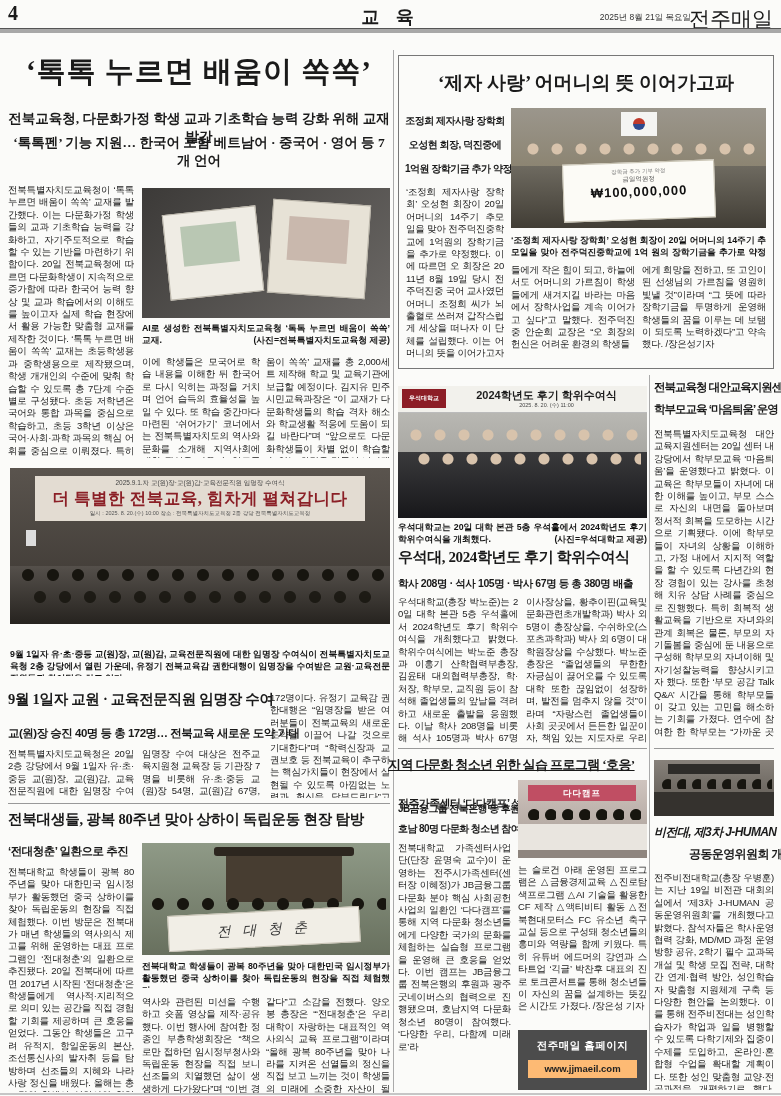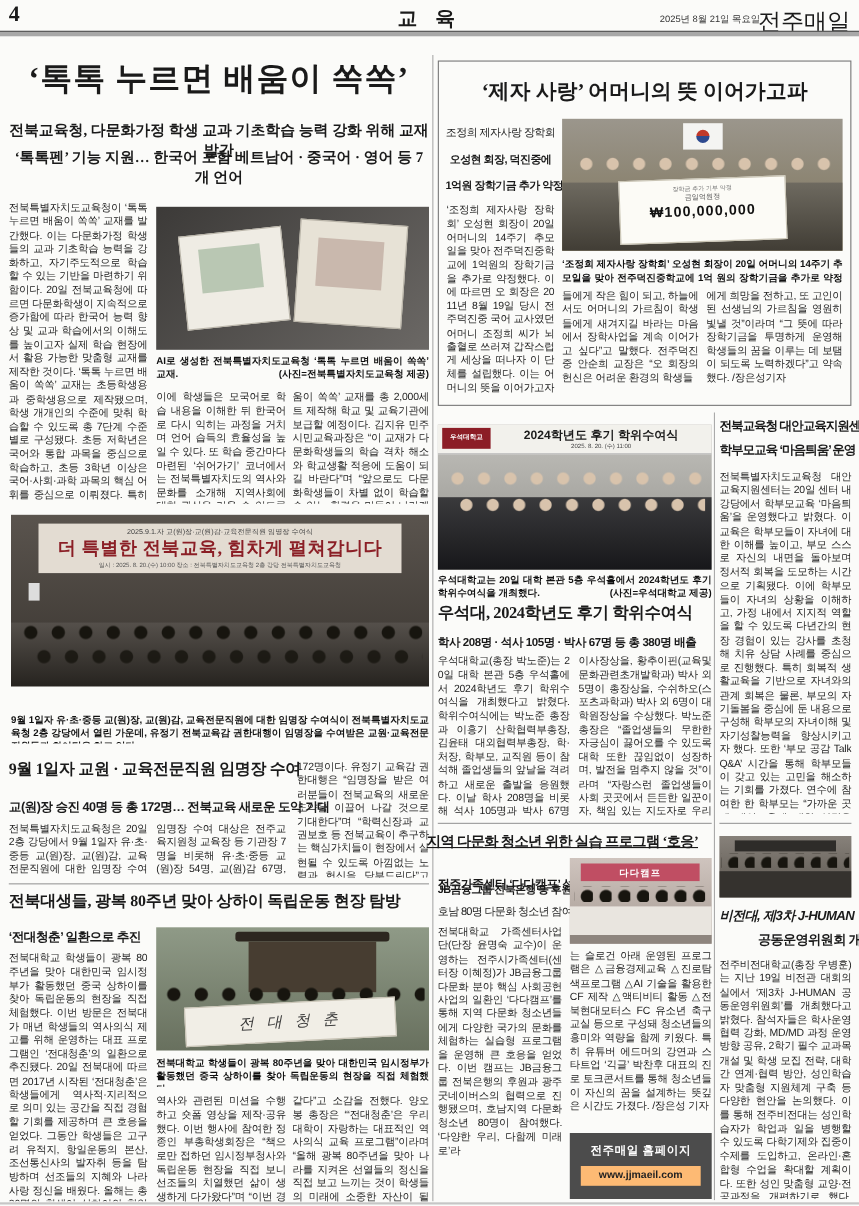--- a/index.html
+++ b/index.html
@@ -84,21 +84,21 @@
   </div>
 </div>
 <div class="abs cap" style="left:142px;top:960px;width:248px;height:28px;">전북대학교 학생들이 광복 80주년을 맞아 대한민국 임시정부가 활동했던 중국 상하이를 찾아 독립운동의 현장을 직접 체험했다.</div>
 <div class="abs txt" style="left:142px;top:996px;width:118px;height:98px;">역사와 관련된 미션을 수행하고 숏폼 영상을 제작·공유했다. 이번 행사에 참여한 정종인 부총학생회장은 “책으로만 접하던 임시정부청사와 독립운동 현장을 직접 보니 선조들의 치열했던 삶이 생생하게 다가왔다”며 “이번 경험이 제 삶의 방향과 가치관을 정립하는 데 큰 힘이 될 것</div>
 <div class="abs txt" style="left:266px;top:996px;width:124px;height:98px;">같다”고 소감을 전했다. 양오봉 총장은 “‘전대청춘’은 우리 대학이 자랑하는 대표적인 역사의식 교육 프로그램”이라며 “올해 광복 80주년을 맞아 나라를 지켜온 선열들의 정신을 직접 보고 느끼는 것이 학생들의 미래에 소중한 자산이 될 것”이라고 말했다.  /장은성 기자</div>
 
 <div class="abs vrule" style="left:393px;top:50px;height:1042px;"></div>
 
 <div class="abs" style="left:398px;top:55px;width:374px;height:312px;border:1px solid #777;background:#fbfbf9;">
   <div class="abs serif nowrap" style="left:0;right:0;top:14px;text-align:center;font-size:19px;font-weight:900;">‘제자 사랑’ 어머니의 뜻 이어가고파</div>
-  <div class="abs nowrap" style="left:6px;top:58px;width:100px;text-align:center;font-size:10px;font-weight:normal;letter-spacing:-0.5px;">조정희 제자사랑 장학회</div>
+  <div class="abs nowrap" style="left:6px;top:58px;width:100px;text-align:center;font-size:10px;font-weight:bold;letter-spacing:-0.5px;">조정희 제자사랑 장학회</div>
   <div class="abs nowrap" style="left:6px;top:82px;width:100px;text-align:center;font-size:10px;font-weight:bold;letter-spacing:-0.5px;">오성현 회장, 덕진중에</div>
   <div class="abs nowrap" style="left:6px;top:106px;width:100px;text-align:center;font-size:10px;font-weight:bold;letter-spacing:-0.5px;">1억원 장학기금 추가 약정</div>
   <div class="abs txt" style="left:7px;top:130px;width:98px;height:174px;">‘조정희 제자사랑 장학회’ 오성현 회장이 20일 어머니의 14주기 추모일을 맞아 전주덕진중학교에 1억원의 장학기금을 추가로 약정했다. 이에 따르면 오 회장은 2011년 8월 19일 당시 전주덕진중 국어 교사였던 어머니 조정희 씨가 뇌출혈로 쓰러져 갑작스럽게 세상을 떠나자 이 단체를 설립했다. 이는 어머니의 뜻을 이어가고자 하는 마음에 장학금과 도서 구입비용으로 8,600만원을 기부했으며, 매년 6명의 학생에게 720만 원의 장학금을 지급해왔다. 올해 어머니의 14주기를 맞아 1억원을 추가로 약정했다. 오 회장은 “어머니가 재직 중 갑작스럽게 돌아가셨을 때, 평소 제자들을 향한 남다른 사랑이 얼마나 컸었는지를 떠올렸다”며 “어려운 환경에서도 학업에 정진하는 학생</div>
 
   <div class="photo" style="left:112px;top:52px;width:255px;height:120px;background:linear-gradient(#9b968c,#7c7257);">
     <div class="abs" style="left:110px;top:4px;width:36px;height:24px;background:#f4f4f2;">
       <div style="width:12px;height:12px;margin:6px auto;border-radius:50%;background:linear-gradient(#c0392b 50%,#2e4a8f 50%);"></div>
     </div>
     <div class="abs heads-light" style="left:10px;top:32px;width:235px;height:18px;"></div>
     <div class="abs" style="left:0;bottom:0;width:100%;height:62px;background:linear-gradient(#6e6a60,#413d35);"></div>
@@ -139,21 +139,21 @@
 <div class="abs nowrap" style="left:654px;top:380px;width:120px;font-size:11.5px;font-weight:bold;letter-spacing:-1px;">전북교육청 대안교육지원센터</div>
 <div class="abs nowrap" style="left:654px;top:402px;width:120px;font-size:11.5px;font-weight:bold;letter-spacing:-1px;">학부모교육 ‘마음틔움’ 운영</div>
 <div class="abs txt" style="left:654px;top:428px;width:120px;height:312px;">전북특별자치도교육청 대안교육지원센터는 20일 센터 내 강당에서 학부모교육 ‘마음틔움’을 운영했다고 밝혔다. 이 교육은 학부모들이 자녀에 대한 이해를 높이고, 부모 스스로 자신의 내면을 돌아보며 정서적 회복을 도모하는 시간으로 기획됐다. 이에 학부모들이 자녀의 상황을 이해하고, 가정 내에서 지지적 역할을 할 수 있도록 다년간의 현장 경험이 있는 강사를 초청해 치유 상담 사례를 중심으로 진행했다. 특히 회복적 생활교육을 기반으로 자녀와의 관계 회복은 물론, 부모의 자기돌봄을 중심에 둔 내용으로 구성해 학부모의 자녀이해 및 자기성찰능력을 향상시키고자 했다. 또한 ‘부모 공감 Talk Q&amp;A’ 시간을 통해 학부모들이 갖고 있는 고민을 해소하는 기회를 가졌다. 연수에 참여한 한 학부모는 “가까운 곳에 대안교육에 대한 상담을 받을 수 있는 대안교육지원센터가 있다는 것도 새롭게 알게 됐다”며 “연수 프로그램을 통해 감정코칭 및 자녀와의 소통법에 대해 다양한 정보를 알 수 있는 유익한 시간이었다”고 소감을 밝혔다.  /장은성 기자</div>
 
 <div class="abs rule" style="left:398px;top:748px;width:249px;height:1px;"></div>
 <div class="abs rule" style="left:654px;top:748px;width:120px;height:1px;"></div>
 
 <div class="abs serif nowrap" style="left:388px;top:756px;width:249px;font-size:13px;font-weight:900;letter-spacing:-0.6px;text-decoration:underline;">지역 다문화 청소년 위한 실습 프로그램 ‘호응’</div>
 <div class="abs nowrap" style="left:398px;top:796px;width:116px;font-size:11px;font-weight:bold;letter-spacing:-0.6px;">전주가족센터 ‘다다캠프’ 성료</div>
 <div class="abs nowrap" style="left:398px;top:802px;width:116px;font-size:10px;font-weight:bold;letter-spacing:-0.6px;">JB금융그룹 전북은행 등 후원</div>
-<div class="abs nowrap" style="left:398px;top:822px;width:116px;font-size:10px;font-weight:normal;letter-spacing:-0.6px;">호남 80명 다문화 청소년 참여</div>
+<div class="abs nowrap" style="left:398px;top:822px;width:116px;font-size:10px;font-weight:bold;letter-spacing:-0.6px;">호남 80명 다문화 청소년 참여</div>
 
 <div class="photo" style="left:518px;top:780px;width:129px;height:78px;background:linear-gradient(#cfc4be,#a59a93);">
   <div class="abs" style="left:10px;top:5px;width:108px;height:16px;background:#c04e63;color:#fff;text-align:center;
               line-height:16px;font-size:8.5px;font-weight:bold;letter-spacing:1px;">
     <span>다다캠프</span>
   </div>
   <div class="abs heads" style="left:4px;top:26px;width:121px;height:16px;background-size:17px 14px;"></div>
   <div class="abs" style="left:0;bottom:8px;width:100%;height:26px;background:#e9e5df;"></div>
   <div class="abs" style="left:0;bottom:0;width:100%;height:8px;background:#8e857e;"></div>
 </div>

